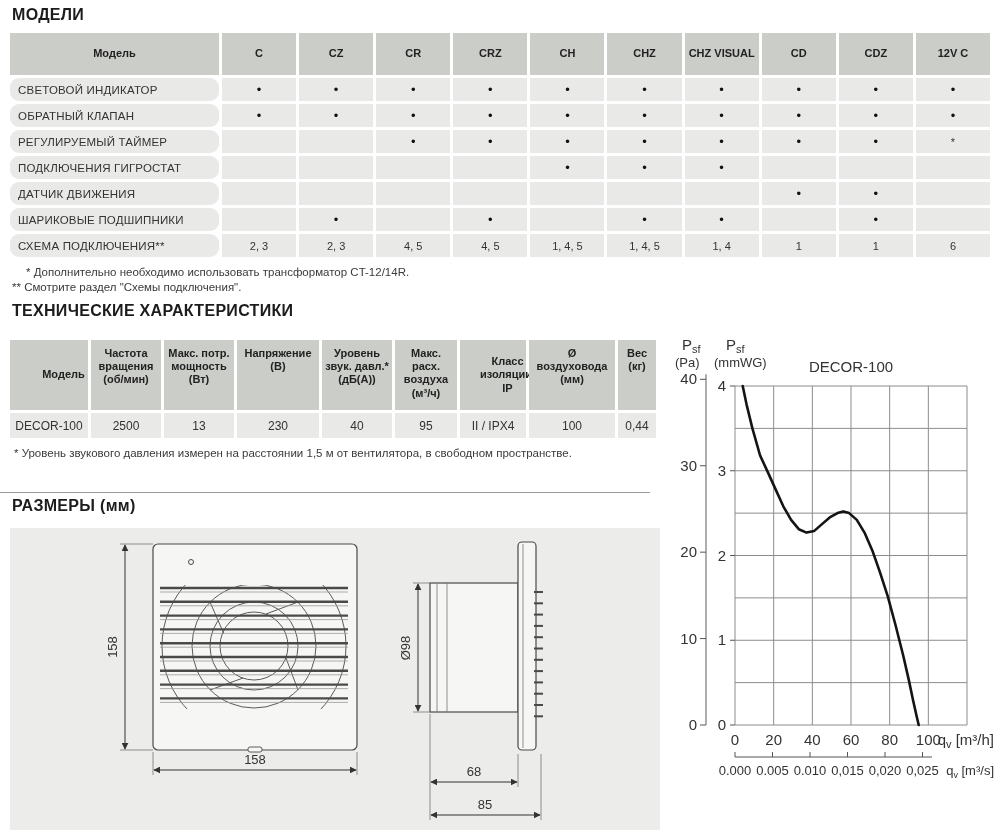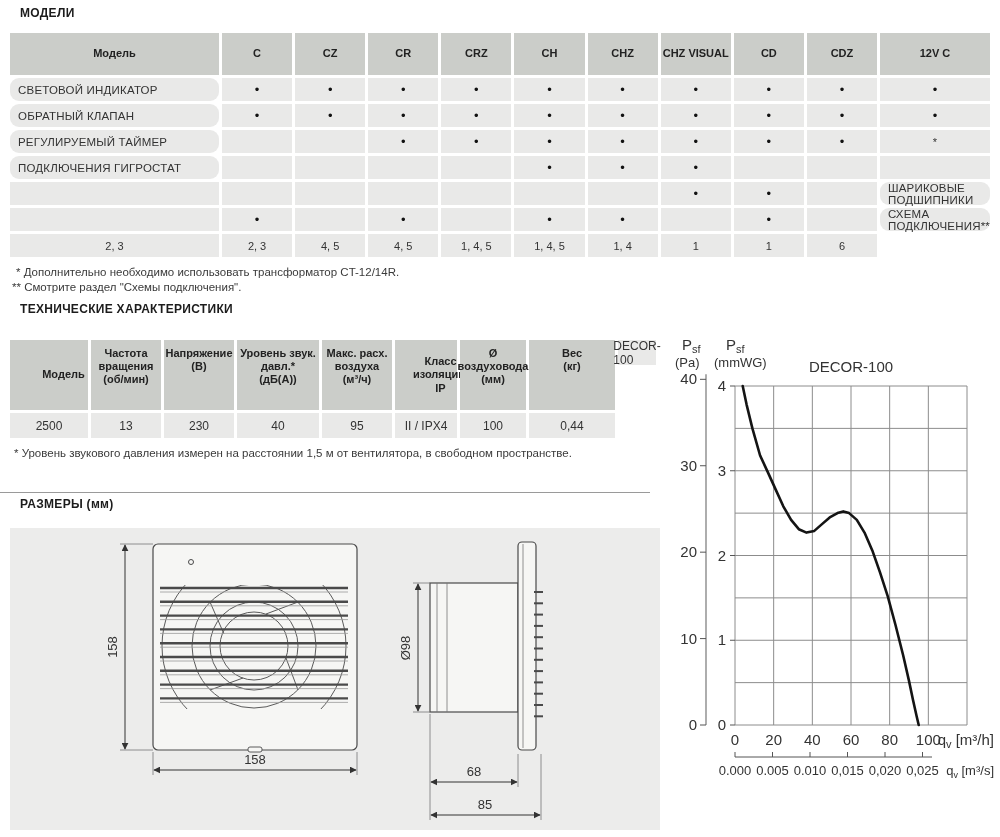--- a/index.html
+++ b/index.html
@@ -1,18 +1,18 @@
 <!DOCTYPE html>
 <html><head>
 <meta charset="utf-8">
 <style>
   html,body{margin:0;padding:0;background:#fff;}
   body{font-family:"Liberation Sans",sans-serif;color:#333;}
   .page{position:relative;width:1000px;height:837px;background:#fff;overflow:hidden;}
-  .h1{position:absolute;font-weight:bold;font-size:12px;color:#1c1c1c;letter-spacing:.3px;white-space:nowrap;margin-left:8px;}
+  .h1{position:absolute;font-weight:bold;font-size:16px;color:#1c1c1c;letter-spacing:.3px;white-space:nowrap;}
 
   
   #models-grid{position:absolute;left:10px;top:33px;width:980px;display:grid;
     grid-template-columns:209px repeat(10,1fr);gap:3px;}
   .mh{background:#cbcdc9;display:flex;align-items:center;justify-content:center;
     font-weight:bold;font-size:11px;height:42px;text-align:center;color:#222;line-height:1.25;}
   .mc{background:#e9e9e8;height:23px;display:flex;align-items:center;justify-content:center;
     font-size:11px;color:#333;}
   .mc.lbl{justify-content:flex-start;padding-left:8px;font-size:11.5px;letter-spacing:.2px;border-radius:9px;}
   .mc.dot{font-size:13px;color:#111;}
@@ -89,20 +89,21 @@
       <div class="mc"></div>
       <div class="mc"></div>
       <div class="mc"></div>
       <div class="mc"></div>
       <div class="mc dot">•</div>
       <div class="mc dot">•</div>
       <div class="mc dot">•</div>
       <div class="mc"></div>
       <div class="mc"></div>
       <div class="mc"></div>
+      <div class="mc lbl">ДАТЧИК ДВИЖЕНИЯ</div>
       <div class="mc"></div>
       <div class="mc"></div>
       <div class="mc"></div>
       <div class="mc"></div>
       <div class="mc"></div>
       <div class="mc"></div>
       <div class="mc"></div>
       <div class="mc dot">•</div>
       <div class="mc dot">•</div>
       <div class="mc"></div>
@@ -122,31 +123,35 @@
       <div class="mc">2, 3</div>
       <div class="mc">4, 5</div>
       <div class="mc">4, 5</div>
       <div class="mc">1, 4, 5</div>
       <div class="mc">1, 4, 5</div>
       <div class="mc">1, 4</div>
       <div class="mc">1</div>
       <div class="mc">1</div>
       <div class="mc">6</div>
     </div>
-  <div class="fnote" style="left:16px;top:266px;">* Дополнительно необходимо использовать трансформатор CT-12/14R.</div>
+  <div class="fnote" style="left:26px;top:266px;">* Дополнительно необходимо использовать трансформатор CT-12/14R.</div>
   <div class="fnote" style="left:12px;top:281px;">** Смотрите раздел "Схемы подключения".</div>
 
   <div class="h1" style="left:12px;top:302px;text-align:right;">ТЕХНИЧЕСКИЕ ХАРАКТЕРИСТИКИ</div>
   <div id="tech-grid">
       <div class="th center">
         <div class="">Модель</div>
       </div>
       <div class="th">
         <div class="">Частота вращения</div>
         <div class="unit">(об/мин)</div>
+      </div>
+      <div class="th">
+        <div class="">Макс. потр. мощность</div>
+        <div class="unit">(Вт)</div>
       </div>
       <div class="th">
         <div class="">Напряжение</div>
         <div class="unit">(В)</div>
       </div>
       <div class="th">
         <div class="">Уровень звук. давл.*</div>
         <div class="unit">(дБ(А))</div>
       </div>
       <div class="th">

